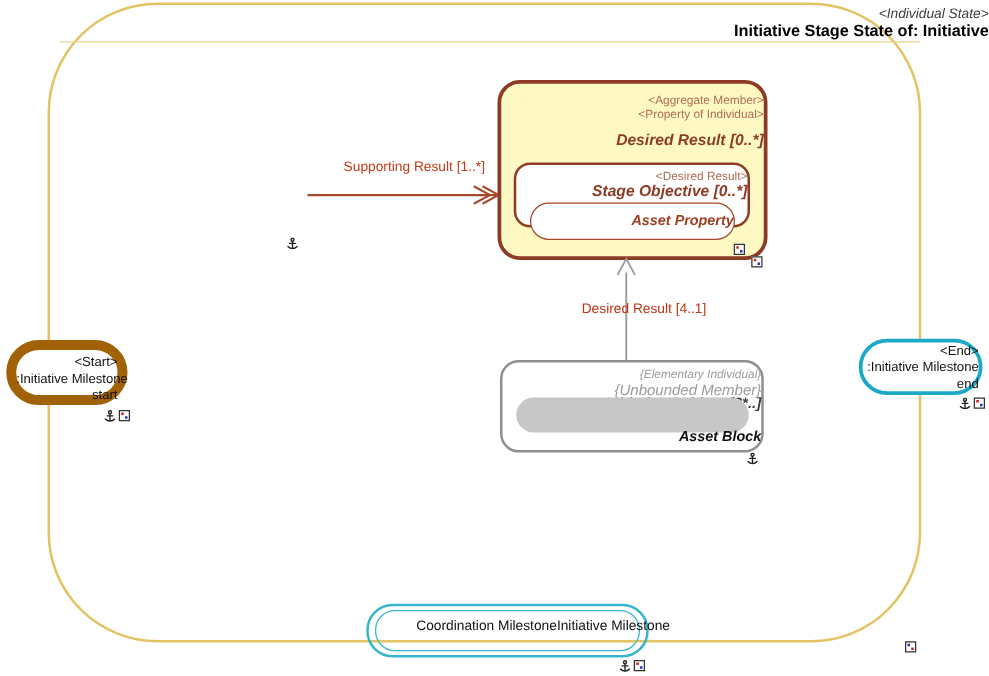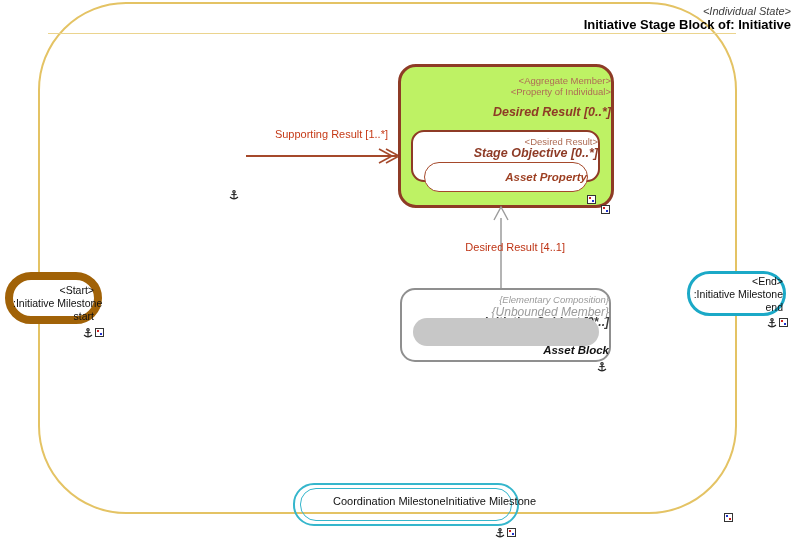--- a/index.html
+++ b/index.html
@@ -16,21 +16,21 @@
   .frame-title{left:0;top:17px;width:791px;font-weight:bold;font-size:13px;color:#000;}
 
   
   .coa{left:108px;top:100px;width:136px;height:92px;background:#fff;border:2px solid #E4C364;border-radius:16px;}
   .coa .stereo{left:0;top:6px;width:100%;font-size:9.5px;color:#3c3c3c;}
   .coa .name{left:0;top:17px;width:100%;font-weight:bold;font-style:italic;font-size:12px;color:#1a1a1a;}
   .irb{left:11px;top:37px;width:112px;height:42px;background:#EAC75C;border:2px solid #DDBA49;border-radius:22px;
        font-weight:bold;font-style:italic;font-size:11.5px;color:#1a1a1a;line-height:13px;padding-top:7px;box-sizing:border-box;}
 
   
-  .drbox{left:398px;top:64px;width:216px;height:144px;background:#bef264;border:3px solid #8E3B26;border-radius:18px;box-sizing:border-box;}
+  .drbox{left:398px;top:64px;width:216px;height:144px;background:#fef9c3;border:3px solid #8E3B26;border-radius:18px;box-sizing:border-box;}
   .drbox .stereo1{left:0;top:8px;width:100%;font-size:9.5px;color:#AE6C55;}
   .drbox .stereo2{left:0;top:19px;width:100%;font-size:9.5px;color:#AE6C55;}
   .drbox .name{left:0;top:38px;width:100%;font-weight:bold;font-style:italic;font-size:12.5px;color:#8E3B26;}
   .sobox{left:10px;top:63px;width:189px;height:52px;background:#fff;border:2.5px solid #8E3B26;border-radius:13px;box-sizing:border-box;}
   .sobox .stereo{left:0;top:4px;width:100%;font-size:9.5px;color:#AE6C55;}
   .sobox .name{left:0;top:14px;width:100%;font-weight:bold;font-style:italic;font-size:12.5px;color:#8E3B26;}
   .ap{left:11px;top:30px;width:164px;height:30px;background:#fff;border:1.5px solid #A5492B;border-radius:15px;
       font-weight:bold;font-style:italic;font-size:11.5px;color:#9D3F22;line-height:28px;box-sizing:border-box;}
 
   
@@ -61,21 +61,21 @@
   .link-icon.flip .dot-b{right:auto;bottom:auto;left:1px;top:1px;}
 </style>
 </head>
 <body>
 
 <div class="canvas">
 
   <div class="abs frame"></div>
   <div class="abs frame-sep"></div>
   <div class="abs ctr frame-stereo">&lt;Individual State&gt;</div>
-  <div class="abs ctr frame-title">Initiative Stage Block of: Initiative</div>
+  <div class="abs ctr frame-title">Initiative Stage State of: Initiative</div>
 
   <svg class="abs" style="left:229px;top:190px;" width="10" height="11" viewBox="0 0 10 11">
     <circle cx="5" cy="1.8" r="1.2" fill="none" stroke="#222" stroke-width="1.1"></circle>
     <line x1="5" y1="3" x2="5" y2="9" stroke="#222" stroke-width="1.1"></line>
     <line x1="2.3" y1="4.6" x2="7.7" y2="4.6" stroke="#222" stroke-width="1"></line>
     <path d="M1 7 Q5 10.8 9 7" fill="none" stroke="#222" stroke-width="1.1"></path>
   </svg>
 
   <svg class="abs" style="left:245px;top:146px;" width="156" height="20" viewBox="0 0 156 20">
     <line x1="1" y1="10" x2="152" y2="10" stroke="#A5492B" stroke-width="1.8"></line>
@@ -105,21 +105,21 @@
       <span class="dot-b"></span>
     </span>
 
   <svg class="abs" style="left:492px;top:204px;" width="18" height="86" viewBox="0 0 18 86">
     <line x1="9" y1="14" x2="9" y2="85" stroke="#9B9B9B" stroke-width="1.5"></line>
     <polyline points="2,16 9,3 16,16" fill="none" stroke="#9B9B9B" stroke-width="1.4"></polyline>
   </svg>
   <div class="abs ctr des-label nowrap">Desired Result [4..1]</div>
 
   <div class="abs isbox">
-    <div class="abs ctr stereo1 nowrap">{Elementary Composition}</div>
+    <div class="abs ctr stereo1 nowrap">{Elementary Individual}</div>
     <div class="abs ctr stereo2 nowrap">{Unbounded Member}</div>
     <div class="abs ctr name nowrap">Initiative Subject [0*..]</div>
     <div class="abs ab"></div>
     <div class="abs ctr ablabel">Asset Block</div>
   </div>
   <svg class="abs" style="left:597px;top:362px;" width="10" height="11" viewBox="0 0 10 11">
     <circle cx="5" cy="1.8" r="1.2" fill="none" stroke="#222" stroke-width="1.1"></circle>
     <line x1="5" y1="3" x2="5" y2="9" stroke="#222" stroke-width="1.1"></line>
     <line x1="2.3" y1="4.6" x2="7.7" y2="4.6" stroke="#222" stroke-width="1"></line>
     <path d="M1 7 Q5 10.8 9 7" fill="none" stroke="#222" stroke-width="1.1"></path>

